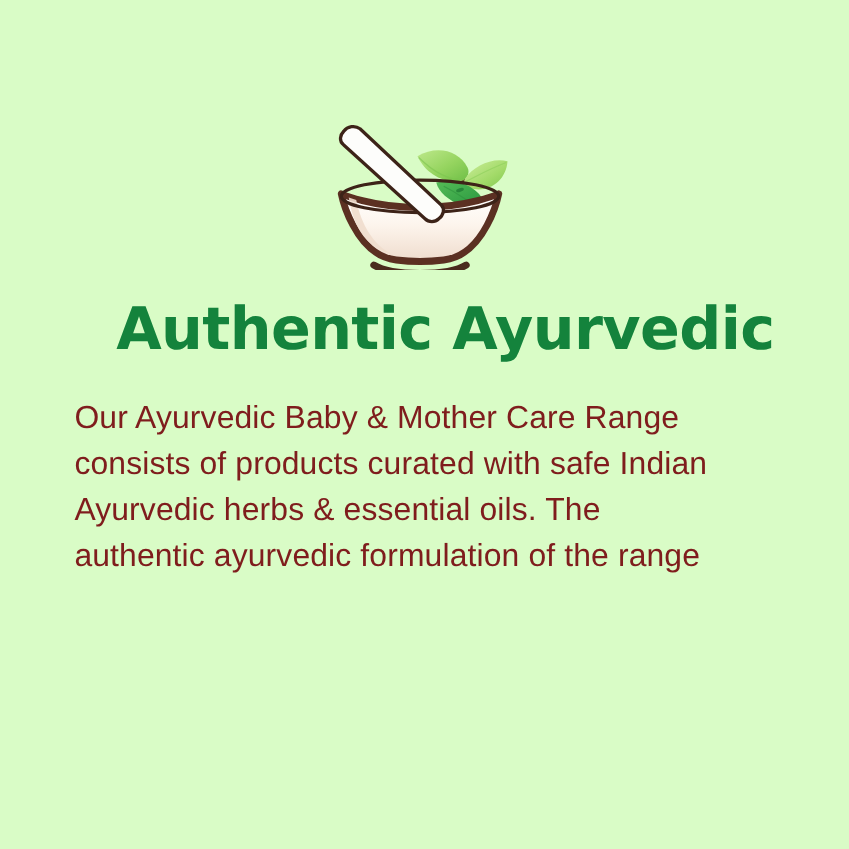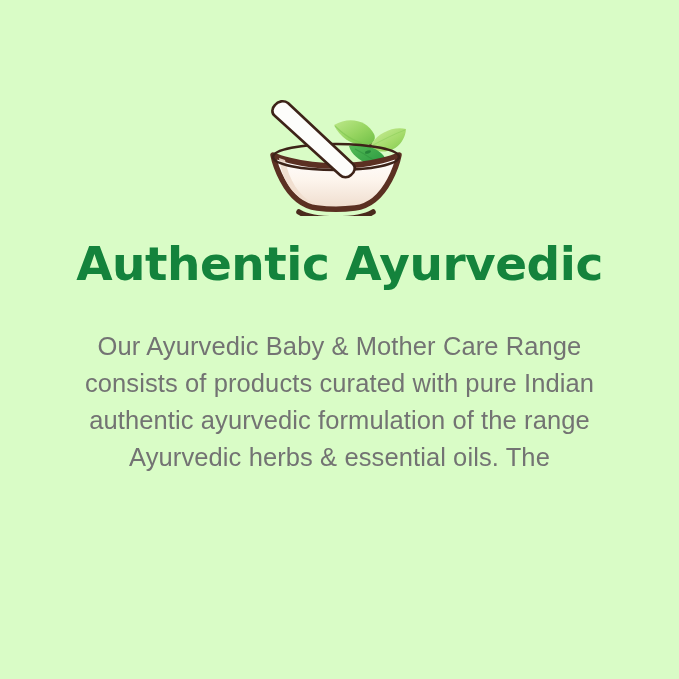--- a/index.html
+++ b/index.html
@@ -29,39 +29,38 @@
     display: flex;
     align-items: center;
     justify-content: center;
   }
   .icon-wrap svg {
     display: block;
     width: 170px;
     height: 124px;
   }
   .headline {
-    margin: 12px;
+    margin: 0;
     margin-top: 22px;
     width: 560px;
-    text-align: center;
+    text-align: right;
     color: #14833c;
     font-family: "DejaVu Sans", sans-serif;
     font-weight: bold;
     font-size: 47px;
     line-height: 52px;
     letter-spacing: -0.5px;
   }
   .headline .l1 { display: block; }
   .headline .l2 { display: block; }
   .body-copy {
     margin: 0;
     margin-top: 26px;
     width: 560px;
-    text-align: center;
-    color: #737373;
+    color: #7f1d1d;
     font-family: "Liberation Sans", sans-serif;
     font-weight: 400;
     font-size: 25.5px;
     line-height: 37px;
     letter-spacing: 0.1px;
   }
   .body-copy span.line { display: block; }
 </style>
 </head>
 <body>
@@ -122,18 +121,18 @@
       </g>
     </svg>
   </div>
 
   <h1 class="headline">
     <span class="l1">Authentic Ayurvedic</span>
   </h1>
 
   <p class="body-copy">
     <span class="line">Our Ayurvedic Baby &amp; Mother Care Range</span>
-    <span class="line">consists of products curated with pure Indian</span>
+    <span class="line">consists of products curated with safe Indian</span>
+    <span class="line">Ayurvedic herbs &amp; essential oils. The</span>
     <span class="line">authentic ayurvedic formulation of the range</span>
-    <span class="line">Ayurvedic herbs &amp; essential oils. The</span>
   </p>
 
 </div>
 
 </body></html>

